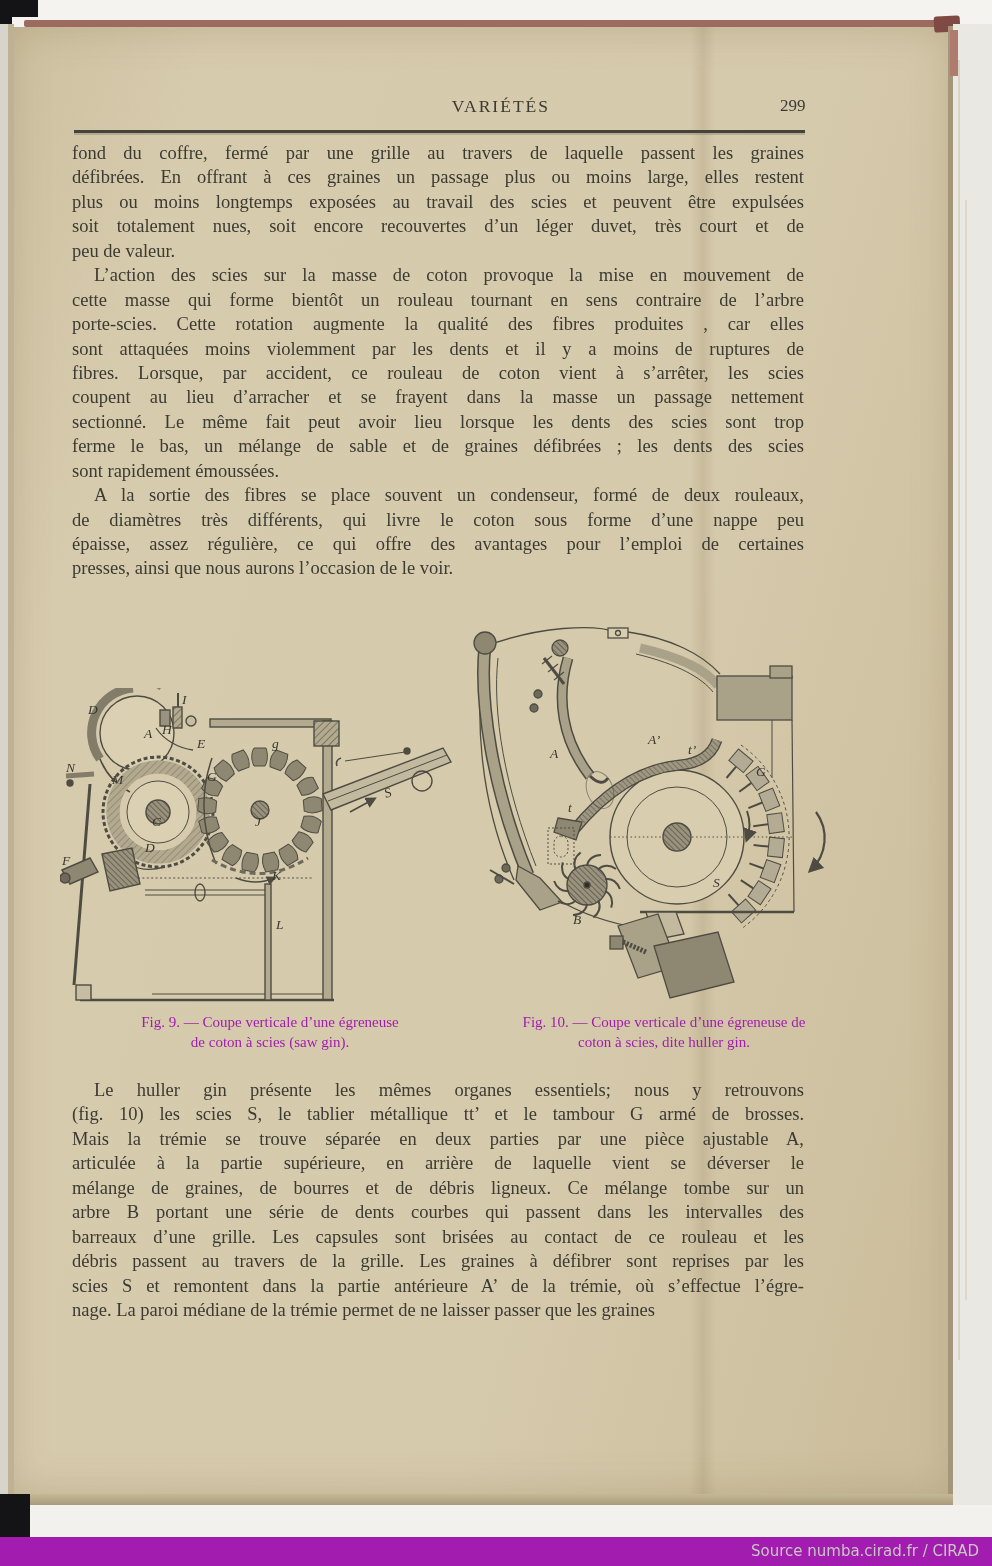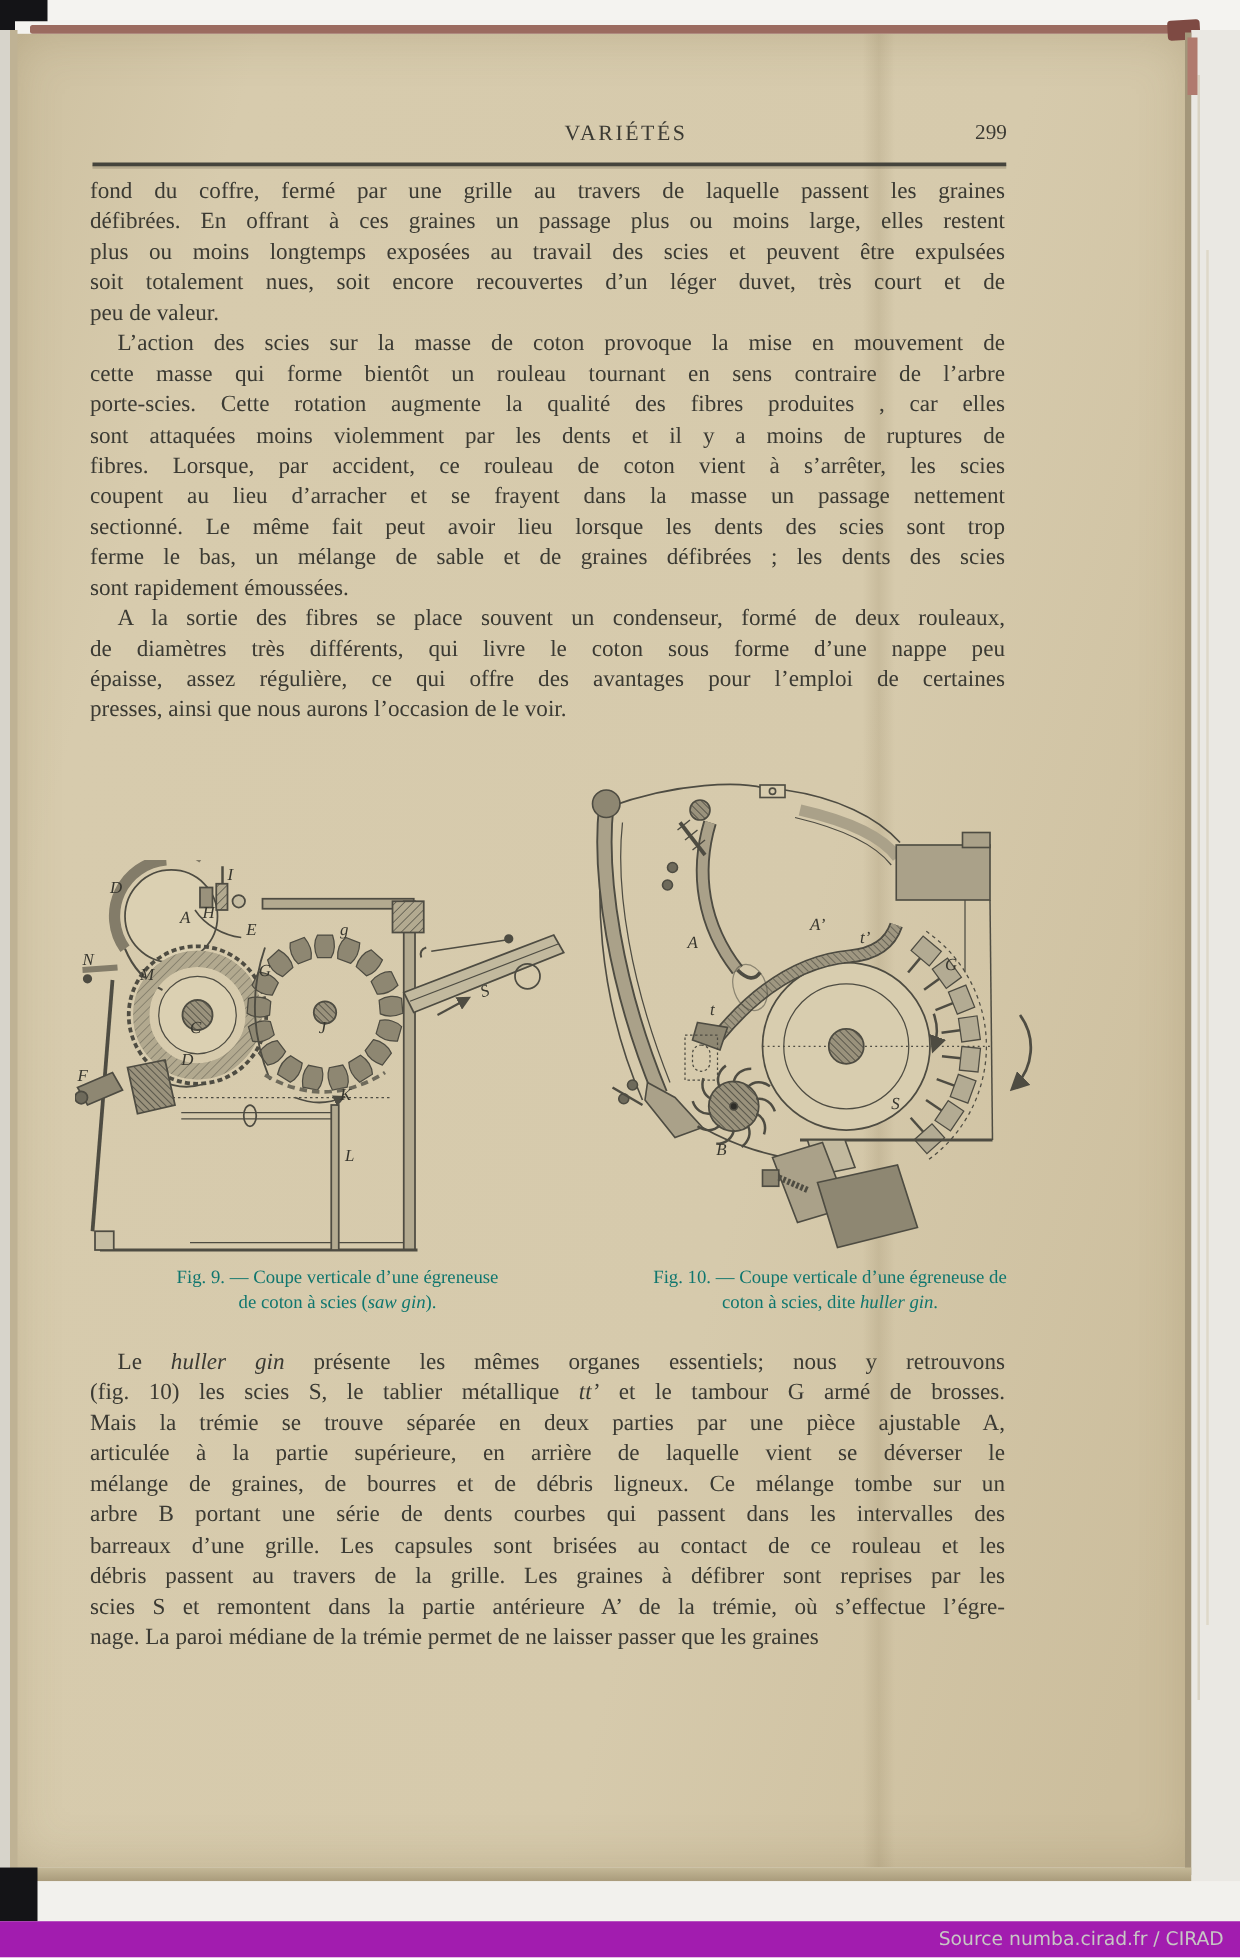--- a/index.html
+++ b/index.html
@@ -38,26 +38,26 @@
   .hdr-page-num{position:absolute;left:780px;top:96px;width:56px;font-size:17px;color:#3b3a33;}
   .hdr-rule{position:absolute;left:74px;top:130px;width:731px;height:3px;background:#45443c;
         box-shadow:0 2px 0 rgba(90,85,65,.25);}
   
   .body-text{position:absolute;width:732px;color:#3b3a33;font-size:18.5px;}
   #text-top{left:72px;top:141px;}
   #text-bottom{left:72px;top:1078px;}
   .tline{height:24.45px;line-height:24.45px;white-space:nowrap;text-align:justify;text-align-last:justify;}
   .tline.lastline{text-align:left;text-align-last:left;}
   .tline.firstline{padding-left:22px;}
-  .it{font-style:italic;}
+  .it{}
   
   .fig{position:absolute;}
   #fig9{left:60px;top:688px;width:400px;height:322px;}
   #fig10{left:470px;top:618px;width:410px;height:400px;}
-  .caption{position:absolute;color:#0f766e;font-size:15px;line-height:19.5px;text-align:center;}
+  .caption{position:absolute;color:#a21caf;font-size:15px;line-height:19.5px;text-align:center;}
   #cap9{left:90px;top:1013px;width:360px;}
   #cap10{left:468px;top:1013px;width:392px;}
   svg text{font-family:"Liberation Serif", serif;font-style:italic;font-size:13.5px;fill:#38372f;}
 </style>
 </head>
 <body>
 
 <div class="screen">
 
   <div class="page"></div>

